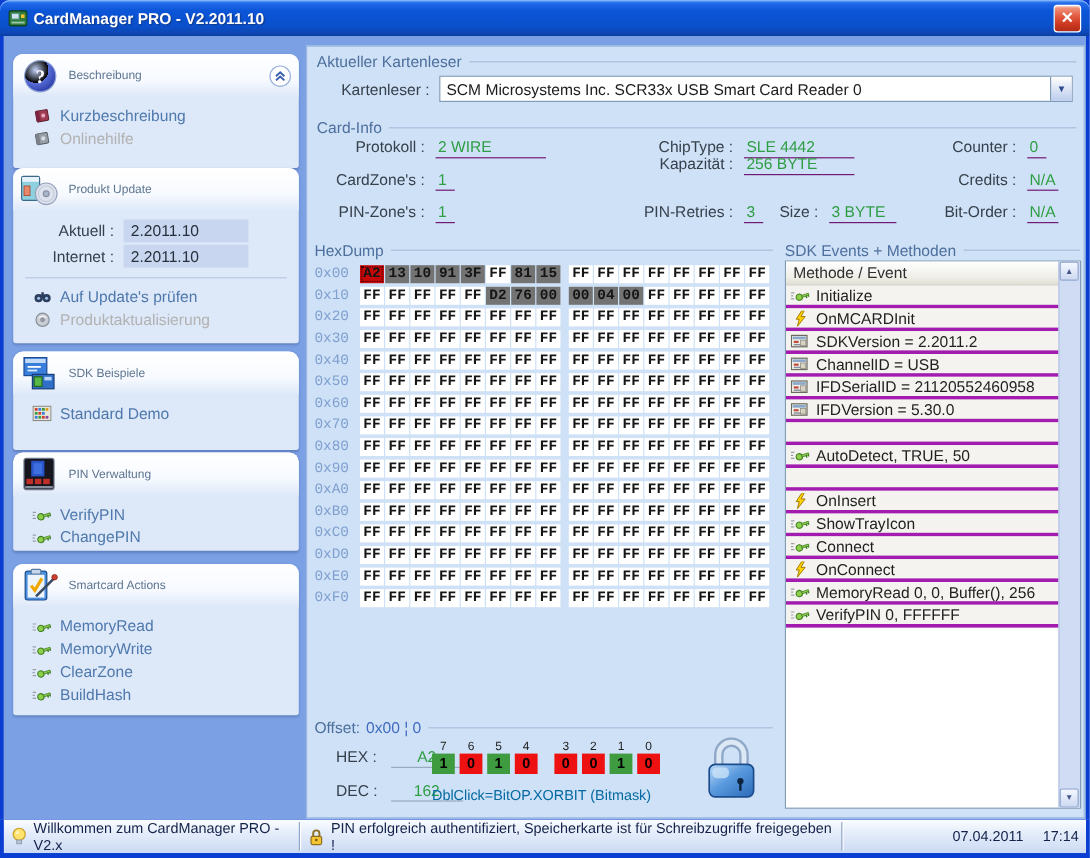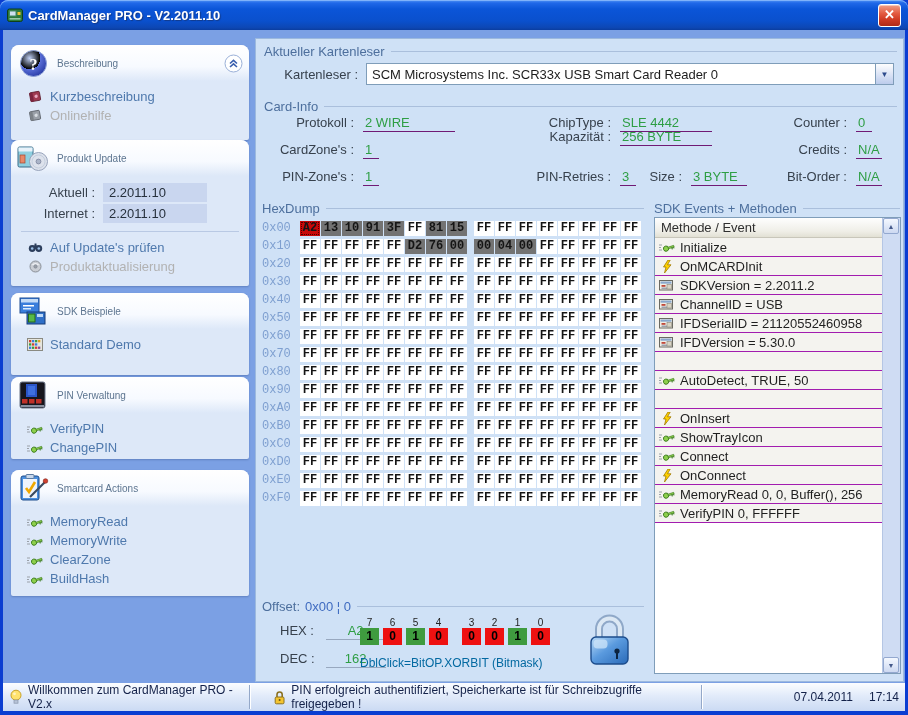--- a/index.html
+++ b/index.html
@@ -97,40 +97,40 @@
   .lbl-sdk{left:398px;top:162px;width:246px;}
   #listbox{position:absolute;left:398px;top:178px;width:247px;height:457px;background:#fff;border:1px solid #7f9db9;box-sizing:border-box;}
   .list-header{
     height:20px;line-height:20px;width:calc(100% - 17px);box-sizing:border-box;padding-left:6px;
     background:linear-gradient(180deg,#fefefe,#efeee7 70%,#e2e0d4);
     border-bottom:1px solid #c8c6ba;border-right:1px solid #c8c6ba;
     font-size:13px;color:#2f2f2f;
   }
   .list-row{
     height:19px;width:calc(100% - 17px);box-sizing:border-box;display:flex;align-items:center;gap:5px;
-    padding-left:3px;background:#f4f3ef;border-bottom:1px solid #a21caf;
+    padding-left:3px;background:#f4f3ef;border-bottom:3px solid #a21caf;
     font-size:13px;color:#1f1f1f;cursor:pointer;white-space:nowrap;overflow:hidden;
   }
   .list-row .licon{width:17px;display:inline-flex;justify-content:center;flex:0 0 17px;}
   .list-row.selected{background:#2a5cc8;color:#fff;border-bottom-color:#2a5cc8;}
   .vscroll{position:absolute;right:0;top:0;bottom:0;width:17px;background:#cfdcf3;border-left:1px solid #b5c6e4;}
   .vs-btn{position:absolute;left:0;width:16px;height:16px;background:linear-gradient(180deg,#f4f8ff,#cdd9f1);border:1px solid #93a8cf;box-sizing:border-box;border-radius:2px;
     display:flex;align-items:center;justify-content:center;font-size:7px;color:#44598a;cursor:pointer;}
   .vs-up{top:0;}
   .vs-down{bottom:0;}
   
   .statusbar{
     flex:0 0 26px;display:flex;align-items:stretch;
     background:linear-gradient(180deg,#fbfdff,#e2ebfa 45%,#cbdaf3);
     border-left:3px solid #0a3dd1;border-right:3px solid #0a3dd1;border-bottom:4px solid #0a3dd1;
     font-size:12px;color:#14224a;
   }
   .sb-sec{display:flex;align-items:center;gap:5px;padding:0 6px;box-sizing:border-box;}
   .sb-sec1{width:246px;}
-  .sb-sec2{flex:1;margin-left:16px;}
+  .sb-sec2{flex:1;}
   .sb-sec3{width:202px;justify-content:flex-end;gap:16px;}
   .sb-div{width:0;border-left:1px solid #94a8c9;border-right:1px solid #fff;margin:2px 0;}
   .sb-icon{display:inline-flex;width:14px;justify-content:center;}
 </style>
 </head>
 <body>
 
 <div class="window">
 
   <div class="titlebar">

